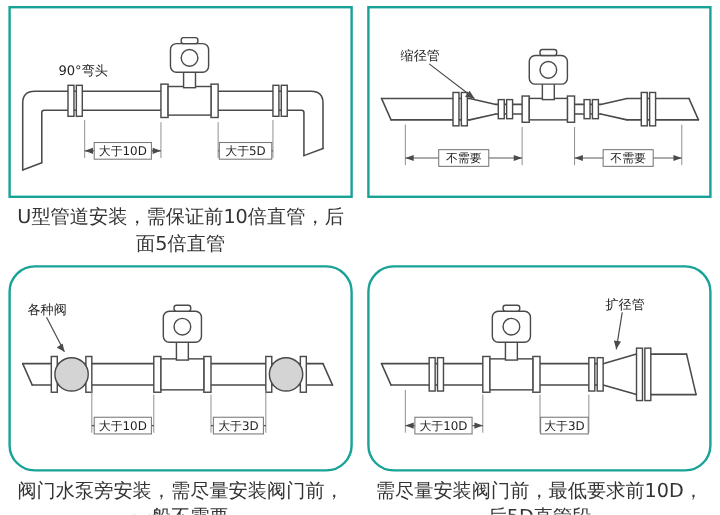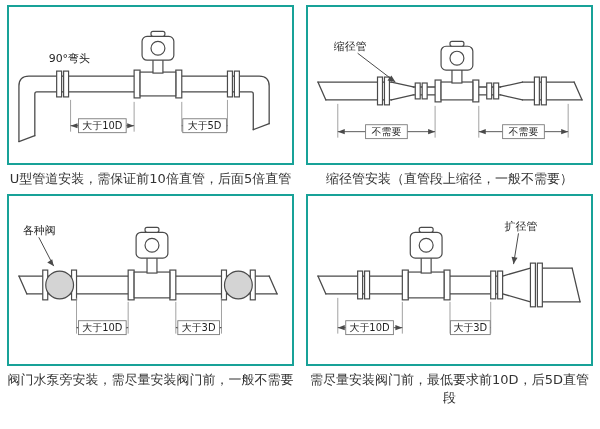--- a/index.html
+++ b/index.html
@@ -2,23 +2,23 @@
 <html><head>
 <meta charset="utf-8">
 <style>
   html,body { margin:0; padding:0; background:#fff; }
   body { width:600px; height:429px; font-family:"DejaVu Sans","Liberation Sans",sans-serif; }
   .page { box-sizing:border-box; width:600px; height:429px; padding:5px 7px 0 7px; background:#fff; }
   .grid { display:grid; grid-template-columns:1fr 1fr; column-gap:12px; row-gap:6px; }
   .panel { display:flex; flex-direction:column; }
   .diagram-box { border:2px solid #18a298; background:#fff; box-sizing:border-box; }
   .diagram-box.h1 { height:160px; }
-  .diagram-box.h2 { height:172px; }
+  .diagram-box.h2 { height:172px;border-radius:22px; }
   .diagram-box svg { width:100%; height:100%; display:block; }
-  .caption { margin:5px 0 0 0; font-size:13px; line-height:1.4; color:#333; text-align:center; }
+  .caption { margin:5px 0 0 0; font-size:16px; line-height:1.4; color:#333; text-align:center; }
   .caption .line { display:block; }
   
   .pipe { stroke:#4a4a4a; stroke-width:1.3; fill:none; stroke-linecap:round; }
   .part { stroke:#4a4a4a; stroke-width:1.2; fill:#fff; }
   .part-shaded { stroke:#4a4a4a; stroke-width:1.2; fill:#d4d4d4; }
   .leader { stroke:#4a4a4a; stroke-width:1; fill:none; }
   .dimline { stroke:#5a5a5a; stroke-width:1; }
   .extline { stroke:#8a8a8a; stroke-width:0.8; }
   .arrow { fill:#4a4a4a; stroke:none; }
   .dimbox { fill:#fff; stroke:#7a7a7a; stroke-width:0.9; }
@@ -131,23 +131,20 @@
             <line class="extline" x1="172" y1="86" x2="172" y2="118"></line>
             <line class="extline" x1="262" y1="84" x2="262" y2="118"></line>
             <line class="dimline" x1="172" y1="112" x2="262" y2="112"></line>
             <path class="arrow" d="M172,112 l7,-2.6 v5.2 z"></path>
             <path class="arrow" d="M262,112 l-7,-2.6 v5.2 z"></path>
             <rect class="dimbox" x="196" y="105" width="42" height="14"></rect>
             <text class="dimtxt" x="217" y="115.5">不需要</text>
           </g>
         </svg>
       </div>
-      <p class="caption">
-          <span class="line">缩径管安装（直管段上缩径，一般不需要）</span>
-        </p>
     </section>
 
     <section class="panel">
       <div class="diagram-box h2">
         <svg viewBox="0 0 285 140">
           <g>
             <line class="pipe" x1="10" y1="66" x2="262" y2="66"></line>
             <line class="pipe" x1="18" y1="84" x2="270" y2="84"></line>
             <line class="pipe" x1="10" y1="66" x2="18" y2="84"></line>
             <line class="pipe" x1="262" y1="66" x2="270" y2="84"></line>

